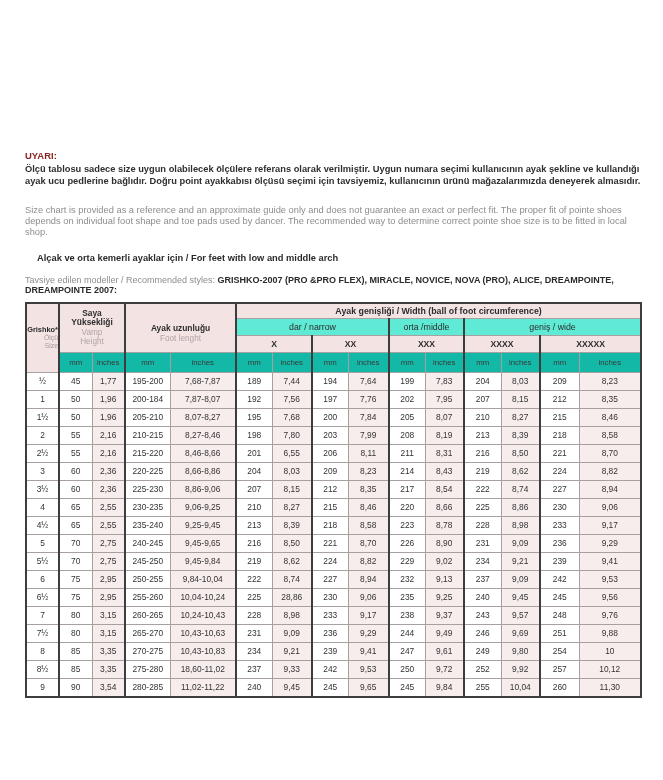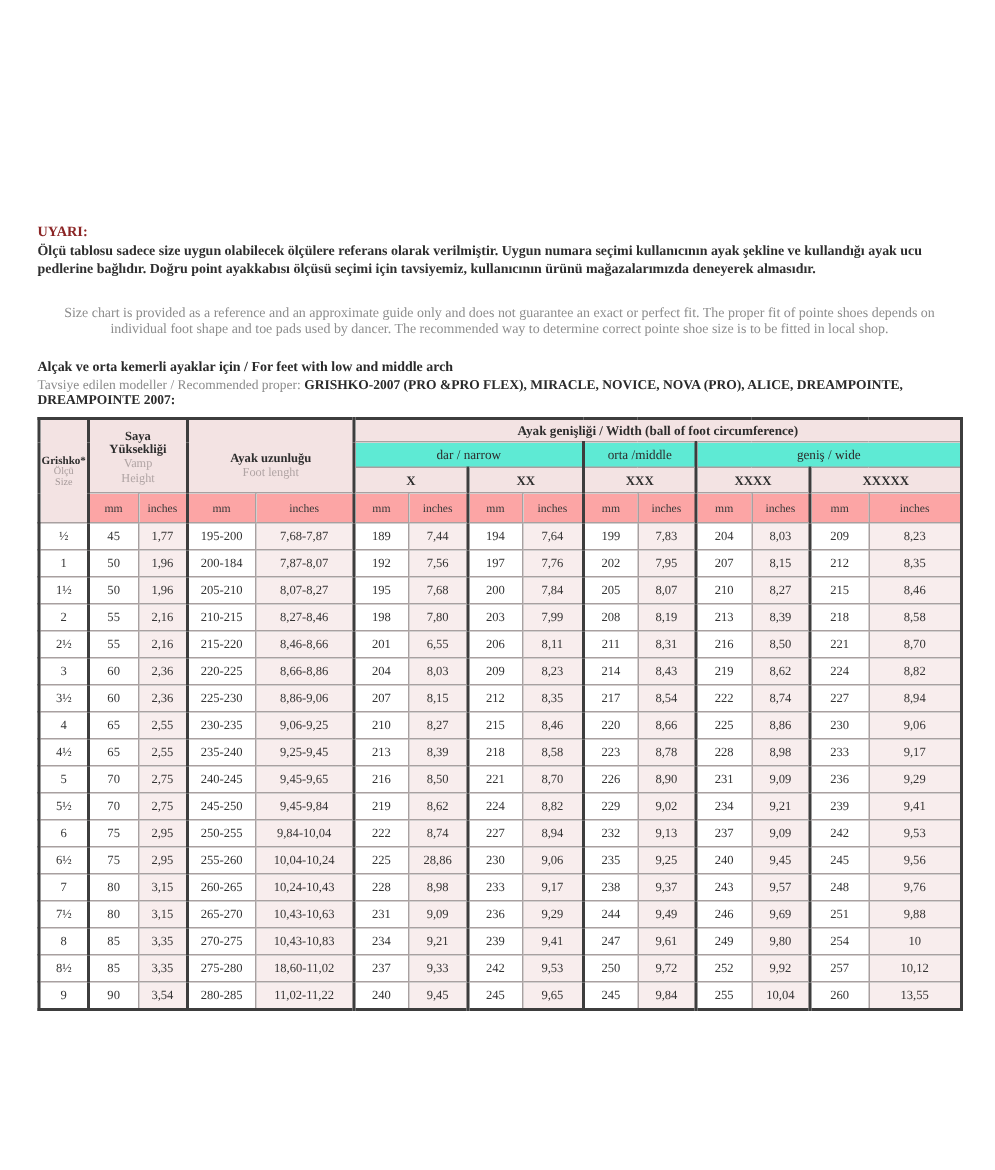--- a/index.html
+++ b/index.html
@@ -1,43 +1,43 @@
 <!DOCTYPE html>
 <html><head>
 <meta charset="utf-8">
 <style>
   html,body { margin:0; padding:0; background:#ffffff; }
   .page {
     position:relative; width:663px; height:780px; background:#ffffff;
-    font-family:Liberation Serif, serif; color:#2e2e2e; overflow:hidden;
+    font-family:Liberation Sans, sans-serif; color:#2e2e2e; overflow:hidden;
   }
   .content { position:absolute; left:25px; top:150px; width:616px; }
 
   .h-red { color:#8b2525; font-weight:bold; font-size:9.5px; margin:0 0 3px 0; }
   .p-tr  { color:#2f2f2f; font-weight:bold; font-size:9.3px; line-height:11.8px; margin:0 0 17px 0; }
-  .p-en  { color:#8d8d8d; font-size:9.3px; line-height:11.4px; margin:0 0 14px 0;text-align:center; }
-
-  .section-title { font-weight:bold; color:#2a2a2a; font-size:9.3px; margin:0; }
+  .p-en  { color:#8d8d8d; font-size:9.3px; line-height:11.4px; margin:0 0 14px 0; }
+
+  .section-title { font-weight:bold; color:#2a2a2a; font-size:9.3px; margin:12px; }
   .styles-line   { font-size:9.0px; color:#8d8d8d; margin:1px 0 7px 0; }
   .styles-line .styles-bold { color:#2a2a2a; font-weight:bold; }
 
   table.size-chart { border-collapse:collapse; table-layout:fixed; width:616px; border:2px solid #3d3d3d; }
   .size-chart th, .size-chart td {
     border:1px solid #a8a0a0; text-align:center; vertical-align:middle;
     padding:0; overflow:hidden; white-space:nowrap;
   }
   .size-chart .tl { border-left:2px solid #3d3d3d; }
 
   thead th { background:#f3e3e3; font-weight:bold; color:#2d2d2d; }
   tr.band-group th { height:14px; font-size:8.8px; }
   tr.band-white th { background:#5eead4; height:16px; font-size:8.8px; font-weight:normal; }
   tr.band-x th     { height:16px; font-size:8.6px; }
-  tr.band-units th { background:#fca5a5; height:19px; font-size:7.8px; font-weight:normal; color:#3a3a3a; }
-
-  th.size-head { background:#f3e3e3; }
+  tr.band-units th { background:#14b8a6; height:19px; font-size:7.8px; font-weight:normal; color:#3a3a3a; }
+
+  th.size-head { background:#f3e3e3;text-align:right; }
   .size-head .brand { font-size:7.4px; font-weight:bold; color:#2d2d2d; line-height:8px; }
   .size-head .sub   { font-size:6.8px; font-weight:normal; color:#a79b9b; line-height:7.6px; }
 
   .two-line { line-height:9.4px; }
   .hdr-tr { font-size:8.4px; font-weight:bold; color:#2d2d2d;margin-top:12px; }
   .hdr-en { font-size:8.2px; font-weight:normal; color:#b1a5a5; }
 
   tbody td { height:17px; font-size:8.4px; color:#333333; background:#ffffff; }
   tbody td.pink { background:#f8eded; }
 </style>
@@ -46,21 +46,21 @@
 
 <div class="page">
   <div class="content">
 
     <p class="h-red">UYARI:</p>
     <p class="p-tr">Ölçü tablosu sadece size uygun olabilecek ölçülere referans olarak verilmiştir. Uygun numara seçimi kullanıcının ayak şekline ve kullandığı ayak ucu pedlerine bağlıdır. Doğru point ayakkabısı ölçüsü seçimi için tavsiyemiz, kullanıcının ürünü mağazalarımızda deneyerek almasıdır.</p>
 
     <p class="p-en">Size chart is provided as a reference and an approximate guide only and does not guarantee an exact or perfect fit. The proper fit of pointe shoes depends on individual foot shape and toe pads used by dancer. The recommended way to determine correct pointe shoe size is to be fitted in local shop.</p>
 
     <p class="section-title">Alçak ve orta kemerli ayaklar için / For feet with low and middle arch</p>
-    <p class="styles-line"><span>Tavsiye edilen modeller / Recommended proper: </span><span class="styles-bold">GRISHKO-2007 (PRO &amp;PRO FLEX), MIRACLE, NOVICE, NOVA (PRO), ALICE, DREAMPOINTE, DREAMPOINTE 2007:</span></p>
+    <p class="styles-line"><span>Tavsiye edilen modeller / Recommended styles: </span><span class="styles-bold">GRISHKO-2007 (PRO &amp;PRO FLEX), MIRACLE, NOVICE, NOVA (PRO), ALICE, DREAMPOINTE, DREAMPOINTE 2007:</span></p>
 
     <table class="size-chart">
       <colgroup>
         <col style="width:33px">
           <col style="width:33px">
           <col style="width:33px">
         <col style="width:45px">
           <col style="width:66px">
         <col style="width:36px">
           <col style="width:40px">
@@ -417,19 +417,19 @@
             <td class="pink">11,02-11,22</td>
             <td class="tl">240</td>
             <td class="pink">9,45</td>
             <td class="tl">245</td>
             <td class="pink">9,65</td>
             <td class="tl">245</td>
             <td class="pink">9,84</td>
             <td class="tl">255</td>
             <td class="pink">10,04</td>
             <td class="tl">260</td>
-            <td class="pink">13,55</td>
+            <td class="pink">11,30</td>
           </tr>
         </tbody>
     </table>
 
   </div>
 </div>
 
 </body></html>

